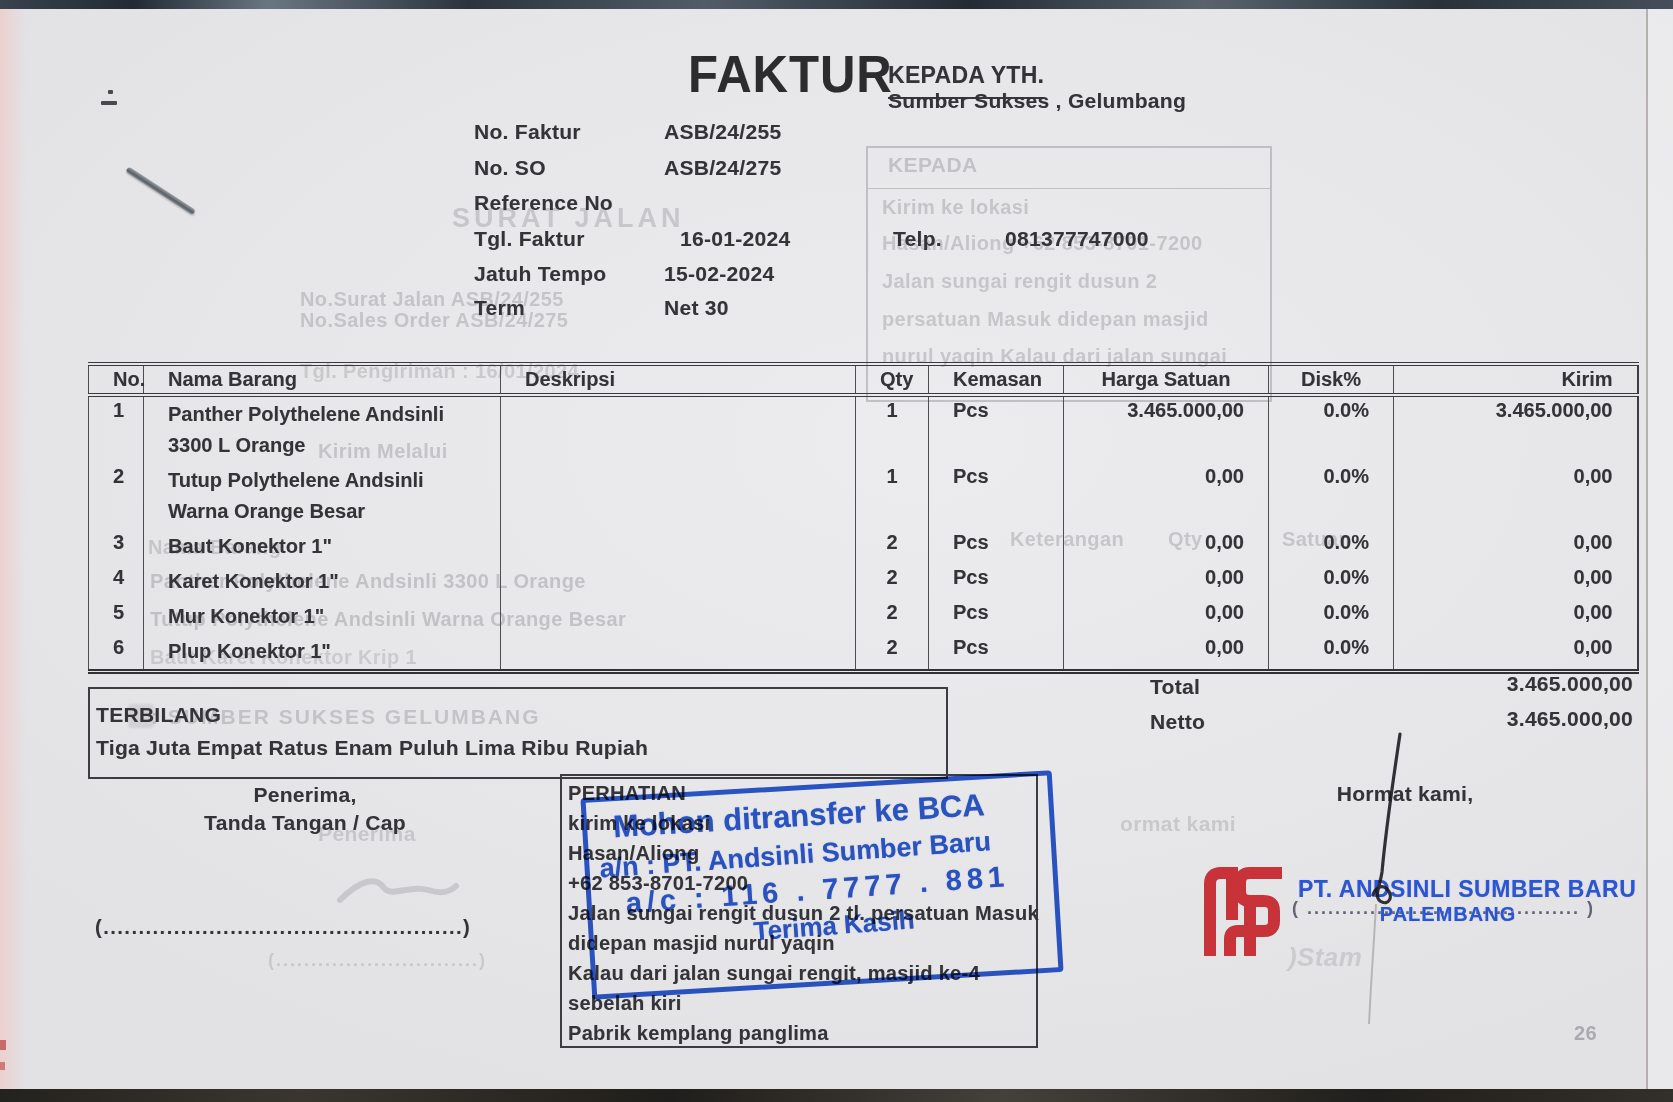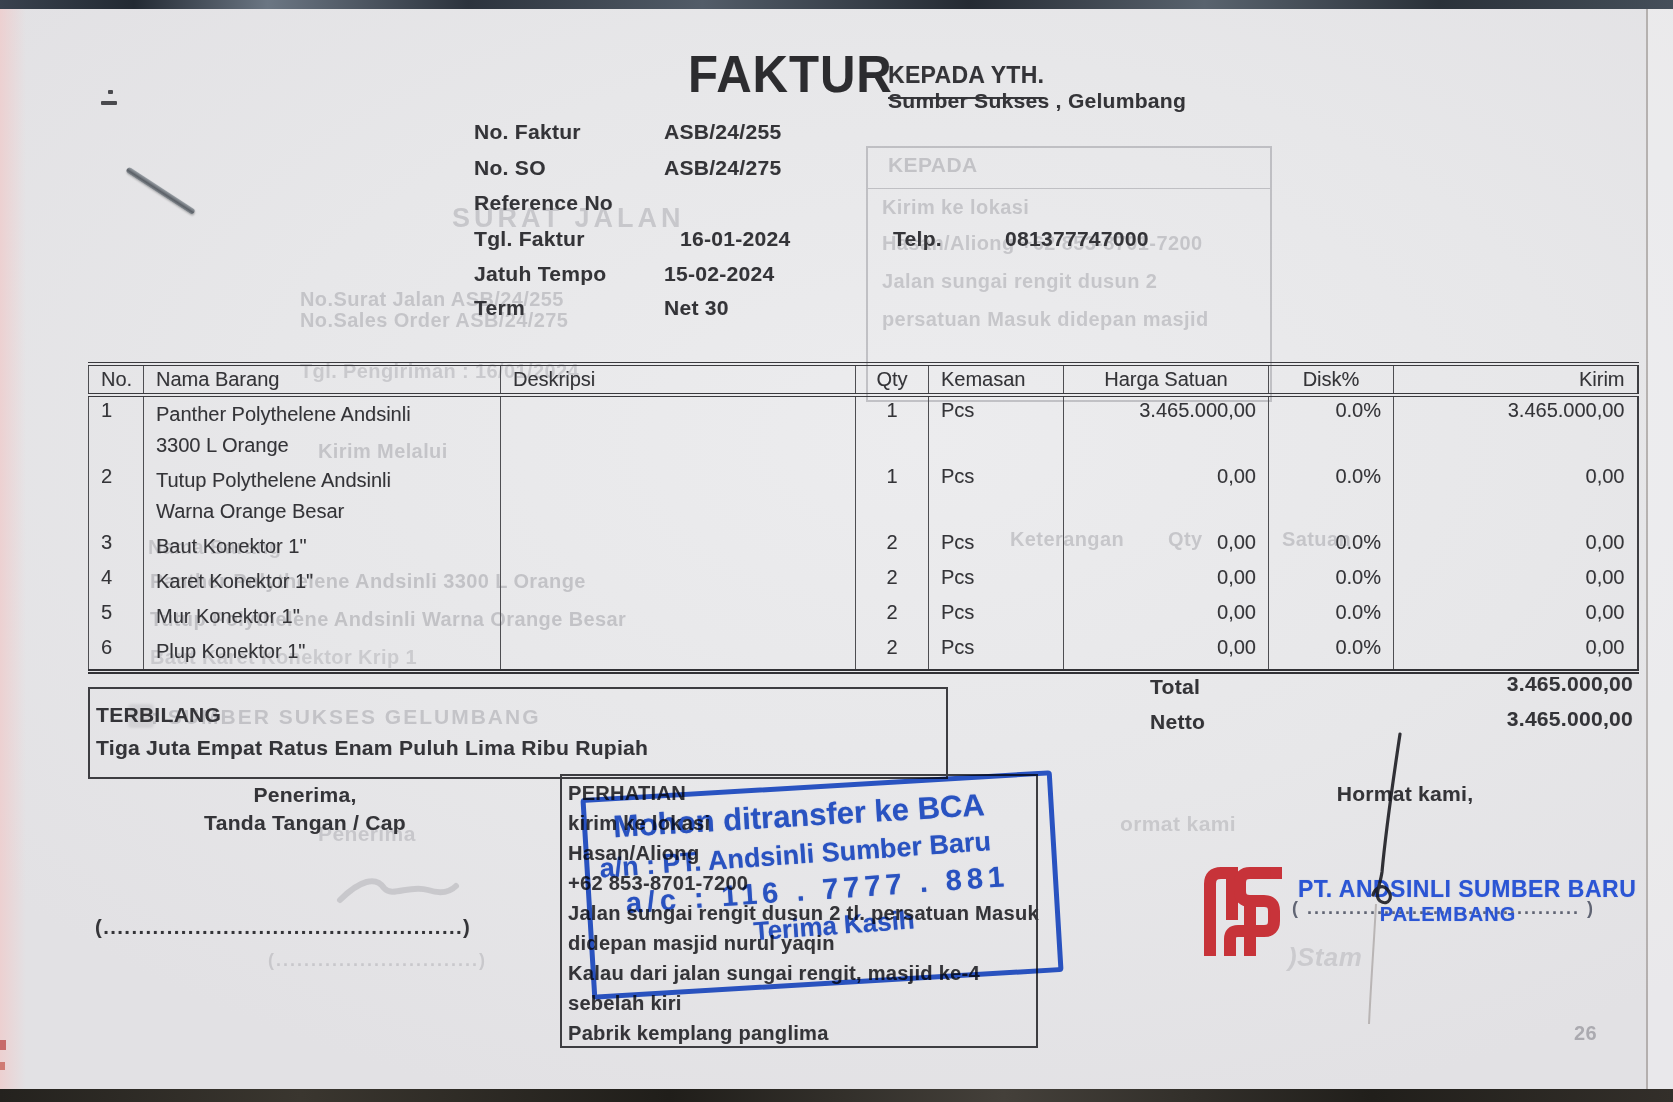--- a/index.html
+++ b/index.html
@@ -32,22 +32,22 @@
   
   .faktur-title{left:688px;top:46px;font-size:49px;font-weight:700;color:#2c2c2f;
      letter-spacing:1px;transform:scaleY(1.05);}
   .kepada-yth{left:888px;top:62px;font-size:23px;border-bottom:2.5px solid #3a3a3e;padding-bottom:8px;}
   .recipient{left:888px;top:89px;font-size:21px;}
   
   .meta-label{font-size:21px;}
   .meta-value{font-size:21px;}
   
   table.items{position:absolute;left:88px;top:362px;width:1549px;border-collapse:collapse;table-layout:fixed;}
-  table.items td,table.items th{font-family:"Liberation Sans",sans-serif;font-weight:400;color:#343438;
-     font-size:20px;padding:2px 12px;vertical-align:top;overflow:visible;
+  table.items td,table.items th{font-family:"Liberation Sans",sans-serif;font-weight:700;color:#343438;
+     font-size:20px;padding:2px 24px;vertical-align:top;overflow:visible;
      border-left:1.5px solid #4e4e52;text-shadow:.4px .4px 0 rgba(60,60,60,.22);}
   table.items td:last-child,table.items th:last-child{border-right:2px solid #3d3d41;}
   table.items thead th{border-top:4px double #3a3a3e;border-bottom:4px double #3a3a3e;text-align:left;}
   table.items tbody tr:last-child td{border-bottom:5px double #323236;}
   .col-qty{text-align:center!important;}
   .col-num{text-align:right!important;}
   .col-ctr{text-align:center!important;}
   .namecell{white-space:pre-line;line-height:1.55;}
   
   .terbilang-box{left:88px;top:687px;width:860px;height:92px;border:2.5px solid #3d3d41;box-sizing:border-box;}
@@ -78,20 +78,21 @@
   <div class="ghost" style="left:318px;top:440px;font-size:20px;opacity:.3;">Kirim Melalui</div>
 
   <div class="abs" style="left:866px;top:146px;width:402px;height:252px;border:2px solid rgba(130,130,138,.4);filter:blur(.4px);">
     <div style="position:absolute;left:0;top:40px;width:100%;border-top:1.5px solid rgba(130,130,138,.4);"></div>
   </div>
   <div class="ghost" style="left:888px;top:153px;font-size:21px;opacity:.32;">KEPADA</div>
   <div class="ghost" style="left:882px;top:196px;font-size:20px;opacity:.3;">Kirim ke lokasi</div>
   <div class="ghost" style="left:882px;top:232px;font-size:20px;opacity:.3;">Hasan/Aliong  +62 853-8701-7200</div>
   <div class="ghost" style="left:882px;top:270px;font-size:20px;opacity:.3;">Jalan  sungai  rengit  dusun  2</div>
   <div class="ghost" style="left:882px;top:308px;font-size:20px;opacity:.3;">persatuan  Masuk  didepan  masjid</div>
+  <div class="ghost" style="left:882px;top:345px;font-size:20px;opacity:.3;">nurul  yaqin  Kalau  dari  jalan  sungai</div>
 
   <div class="ghost" style="left:148px;top:536px;font-size:20px;opacity:.28;">Nama Barang</div>
   <div class="ghost" style="left:1010px;top:528px;font-size:20px;opacity:.3;">Keterangan</div>
   <div class="ghost" style="left:1168px;top:528px;font-size:20px;opacity:.3;">Qty</div>
   <div class="ghost" style="left:1282px;top:528px;font-size:20px;opacity:.3;">Satuan</div>
   <div class="ghost" style="left:150px;top:570px;font-size:20px;opacity:.32;">Panther  Polythelene  Andsinli   3300 L Orange</div>
   <div class="ghost" style="left:150px;top:608px;font-size:20px;opacity:.32;">Tutup  Polythelene  Andsinli   Warna  Orange  Besar</div>
   <div class="ghost" style="left:150px;top:646px;font-size:20px;opacity:.24;">Baut Karet Konektor Krip 1</div>
 
   <div class="ghost" style="left:128px;top:704px;width:26px;height:24px;background:rgba(120,120,128,.55);border-radius:4px;opacity:.3;filter:blur(1px);"></div>

